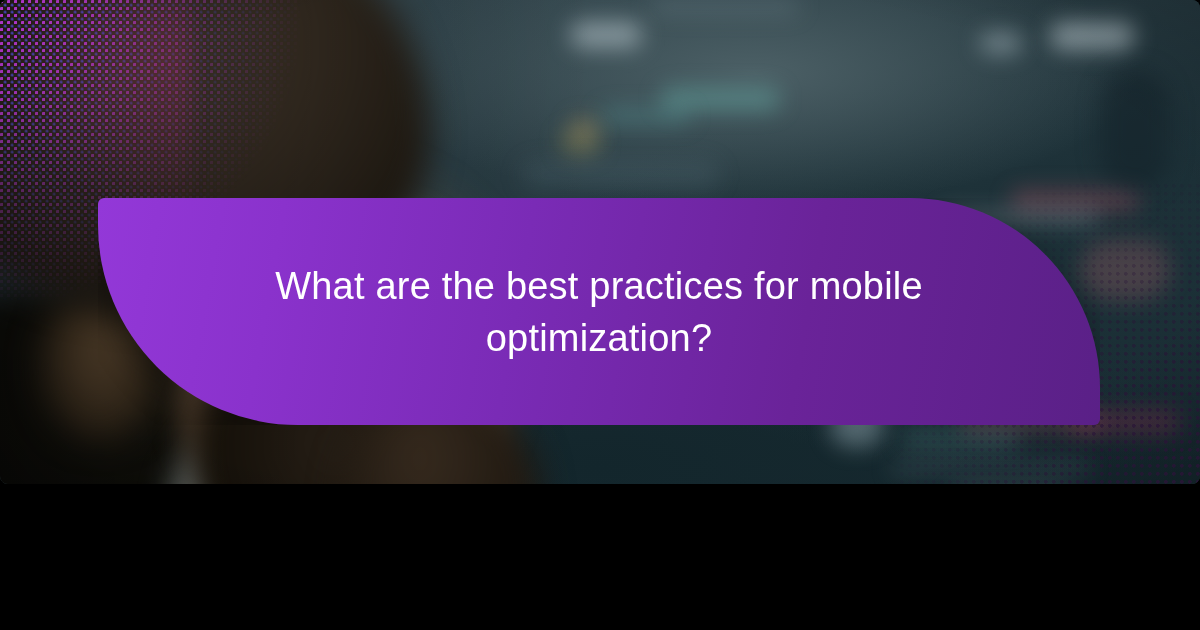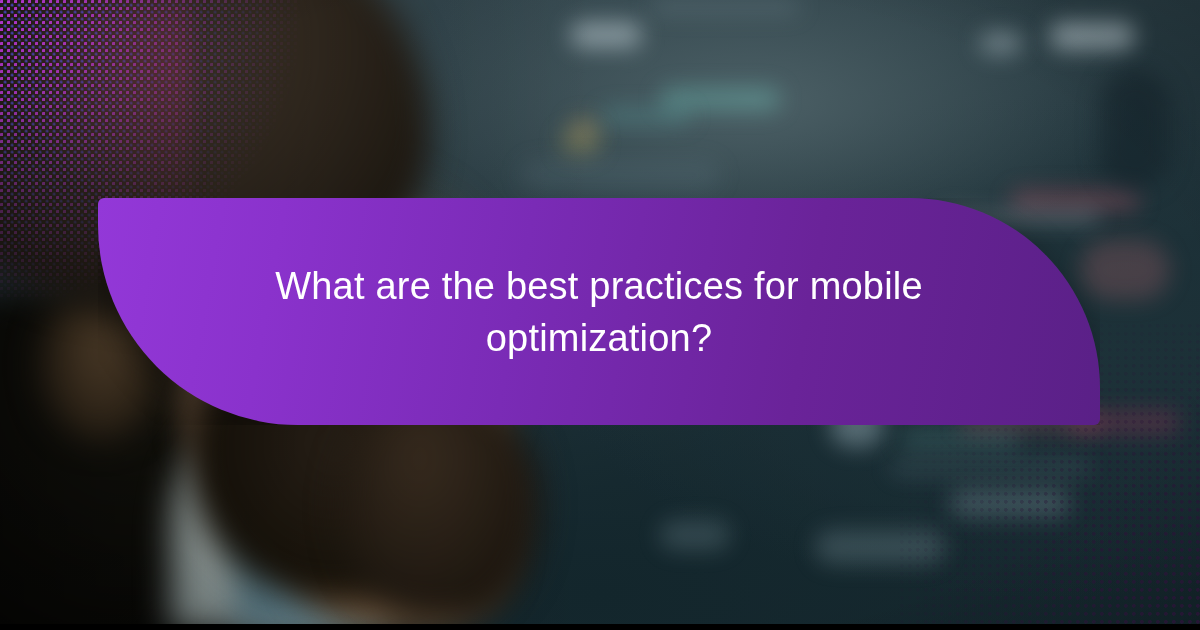--- a/index.html
+++ b/index.html
@@ -8,23 +8,24 @@
     padding: 0;
     background: #000;
   }
   body {
     font-family: "Liberation Sans", sans-serif;
   }
 
   .card {
     position: relative;
     width: 1200px;
-    height: 624px;
+    height: 484px;
     overflow: hidden;
     background: #1d2a30;
+    border-radius: 8px;
   }
 
   
   .bg {
     position: absolute;
     inset: -40px;
     overflow: hidden;
   }
 
   

